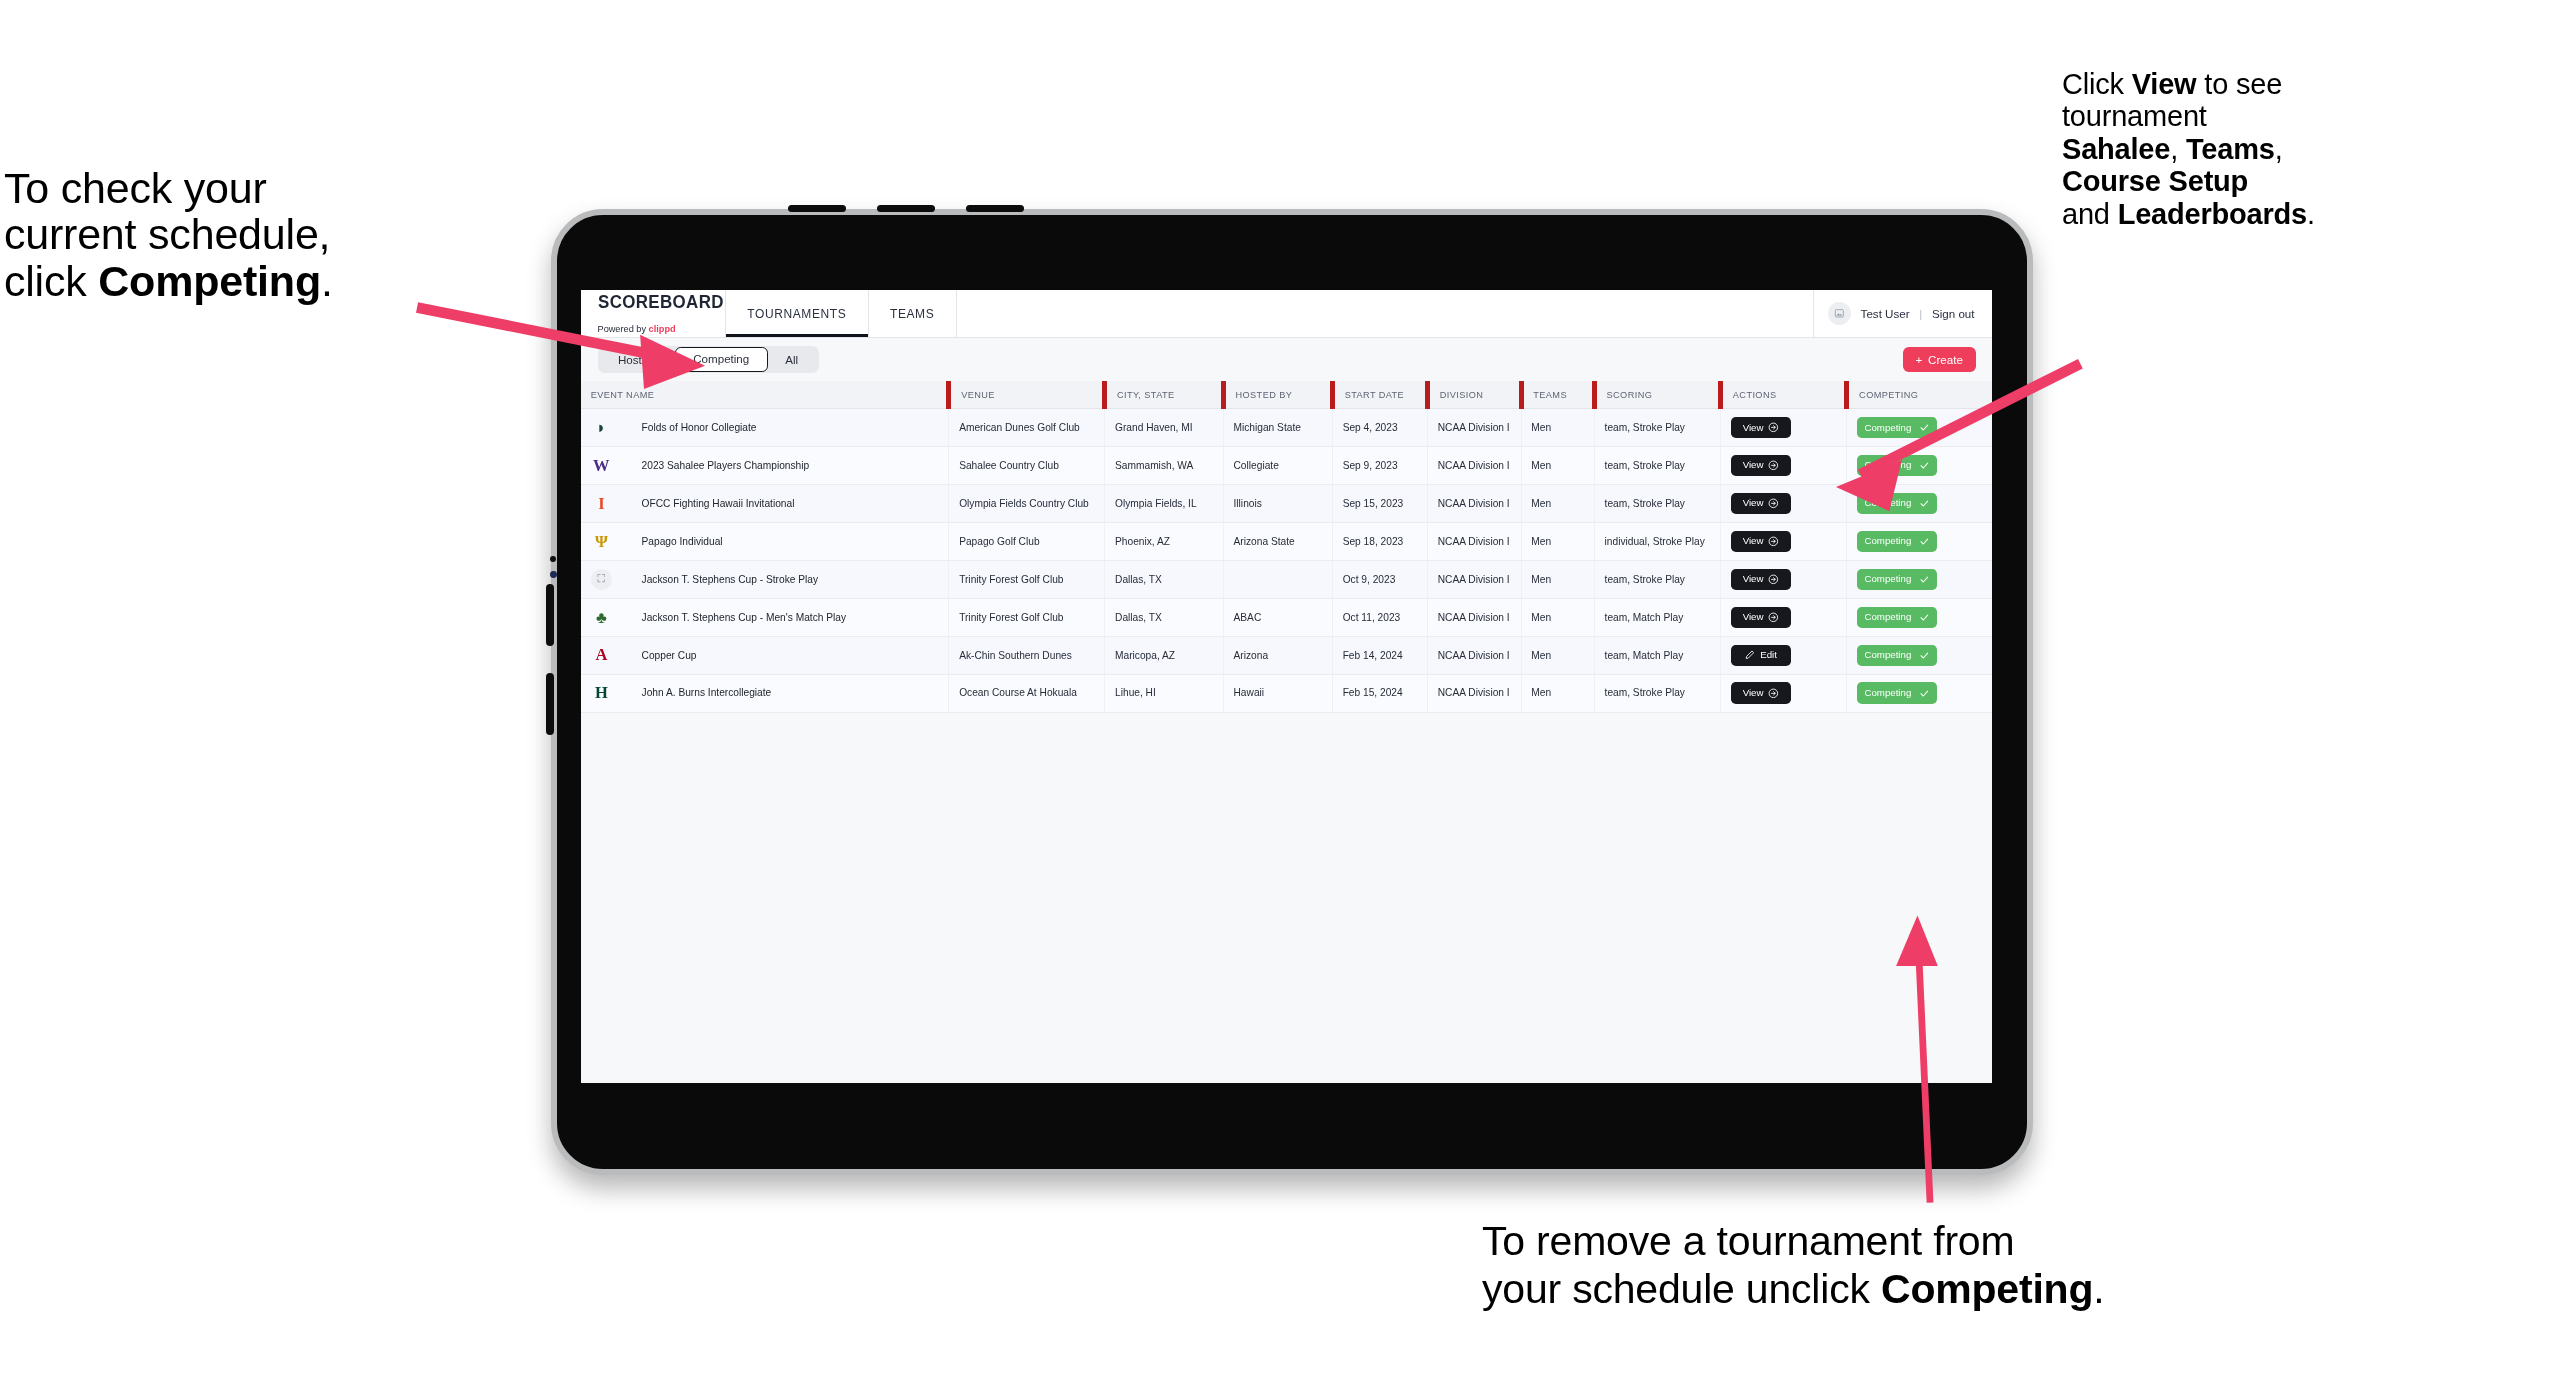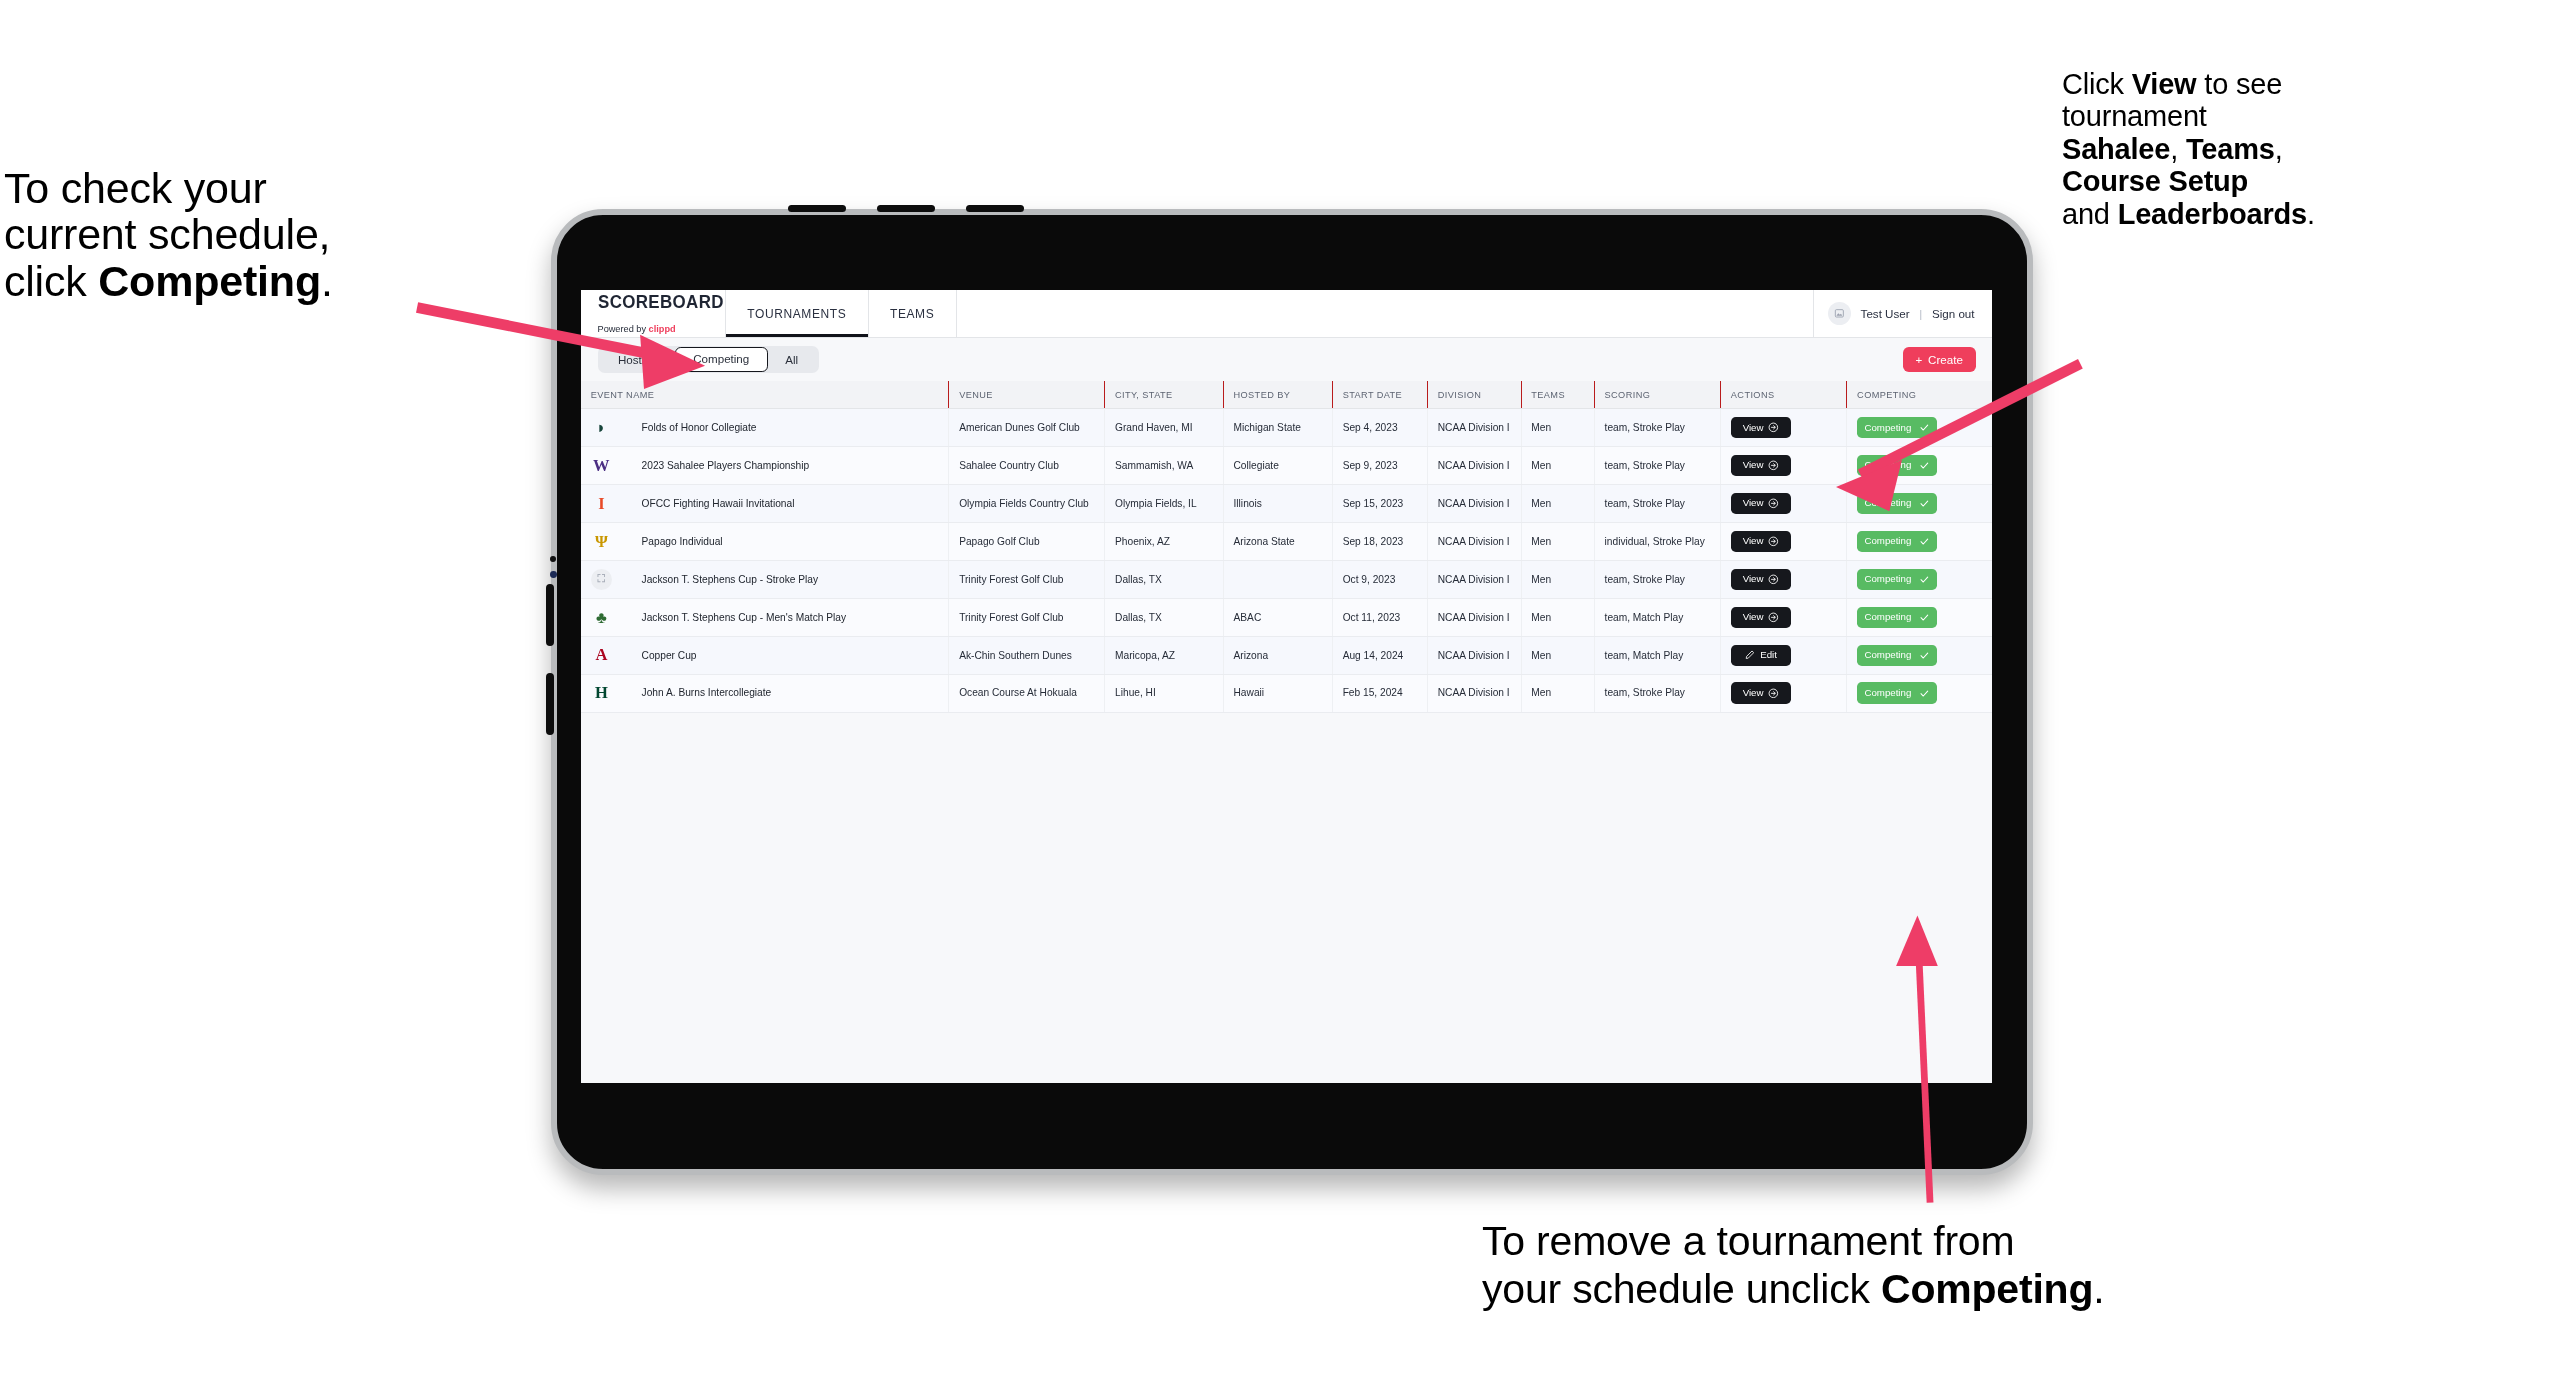--- a/index.html
+++ b/index.html
@@ -197,21 +197,21 @@
   table { width: 100%; border-collapse: collapse; table-layout: fixed; }
   thead th {
     background: #f2f3f6;
     font-size: 9.2px;
     font-weight: 400;
     letter-spacing: 0.4px;
     color: #5d6472;
     text-align: left;
     padding: 8.7px 9.7px;
     border-bottom: 1px solid #e3e5e8;
-    border-right: 1px solid #b91c1c;
+    border-right: 5px solid #b91c1c;
     white-space: nowrap;
   }
   thead th:last-child { border-right: none; }
   tbody td {
     font-size: 10.2px;
     color: #262c38;
     padding: 7.8px 9.7px;
     border-bottom: 1px solid #eaecf0;
     border-right: 1px solid #eef0f3;
     vertical-align: middle;
@@ -537,21 +537,21 @@
               <tr>
                 <td>
                   <div class="ev-cell">
                     <div class="logo" style="color: rgb(171, 5, 32);">A</div>
                     <span class="ev-name">Copper Cup</span>
                   </div>
                 </td>
                 <td>Ak-Chin Southern Dunes</td>
                 <td>Maricopa, AZ</td>
                 <td>Arizona</td>
-                <td>Aug 14, 2024</td>
+                <td>Feb 14, 2024</td>
                 <td>NCAA Division I</td>
                 <td>Men</td>
                 <td>team, Match Play</td>
                 <td><div class="btn-dark">
                     <span class="ic"><svg width="9.7" height="9.7" viewBox="0 0 16 16">
                         <path d="M11.6 1.6 L14.4 4.4 L5.4 13.4 L2 14 L2.6 10.6 Z" fill="none" stroke="#fff" stroke-width="1.4" stroke-linejoin="round"></path>
                       </svg></span>
                     <span>Edit</span>
                   </div></td>
                 <td><div class="btn-green" style="background: rgb(88, 187, 99);">

